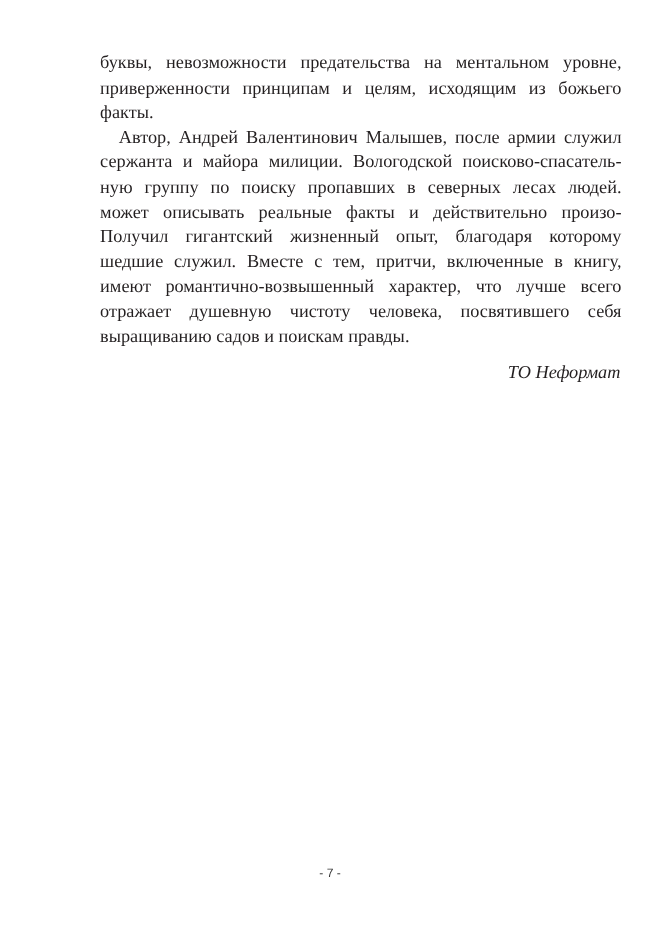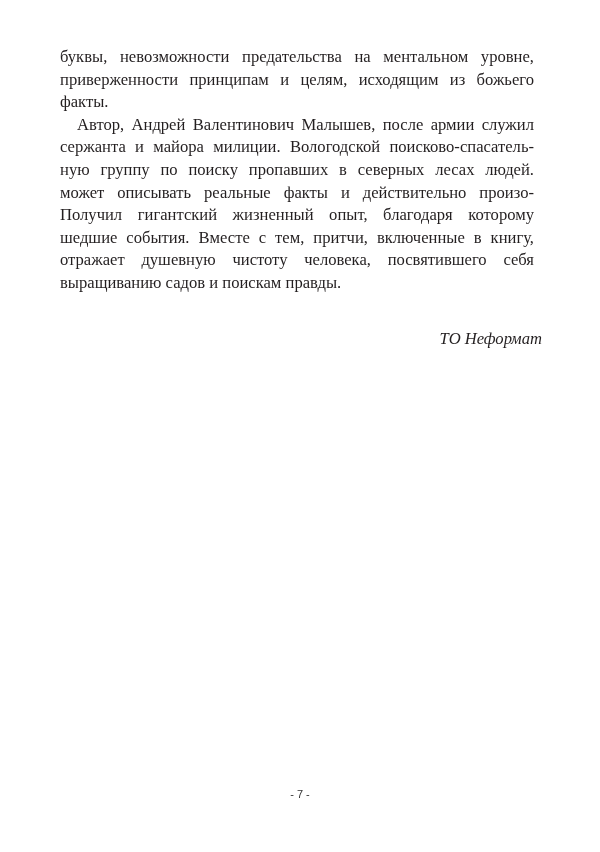--- a/index.html
+++ b/index.html
@@ -10,21 +10,21 @@
     body {
       width: 600px;
       height: 852px;
       position: relative;
       overflow: hidden;
       font-family: "Liberation Serif", "DejaVu Serif", serif;
       color: #231f20;
     }
     .page {
       position: absolute;
-      left: 60px;
+      left: 91px;
       top: 46px;
       width: 474px;
     }
     .para {
       font-size: 16.6px;
       line-height: 22.6px;
       text-align: justify;
       margin: 0;
       hyphens: manual;
     }
@@ -33,21 +33,21 @@
       text-align: justify;
       text-align-last: justify;
       white-space: nowrap;
       height: 22.6px;
     }
     .line.last {
       text-align-last: left;
     }
     .signature {
       position: absolute;
-      right: 58px;
+      right: 36px;
       top: 328px;
       font-size: 16.6px;
       font-style: italic;
       line-height: 22px;
     }
     .page-number {
       position: absolute;
       left: 0;
       width: 600px;
       top: 788px;
@@ -65,21 +65,22 @@
     <span class="line">буквы, невозможности предательства на ментальном уровне,</span>
     <span class="line">приверженности принципам и целям, исходящим из божьего</span>
     <span class="line last">факты.</span>
   </p>
   <p class="para">
     <span class="line" style="padding-left:17px;box-sizing:border-box;">Автор, Андрей Валентинович Малышев, после армии служил</span>
     <span class="line">сержанта и майора милиции. Вологодской поисково-спасатель-</span>
     <span class="line">ную группу по поиску пропавших в северных лесах людей.</span>
     <span class="line">может описывать реальные факты и действительно произо-</span>
     <span class="line">Получил гигантский жизненный опыт, благодаря которому</span>
-    <span class="line">шедшие события. Вместе с тем, притчи, включенные в книгу,</span>
+    <span class="line">шедшие служил. Вместе с тем, притчи, включенные в книгу,</span>
+    <span class="line">имеют романтично-возвышенный характер, что лучше всего</span>
     <span class="line">отражает душевную чистоту человека, посвятившего себя</span>
     <span class="line last">выращиванию садов и поискам правды.</span>
   </p>
 </div>
 
 <div class="signature">ТО Неформат</div>
 
 <div class="page-number">- 7 -</div>
 
 </body></html>

